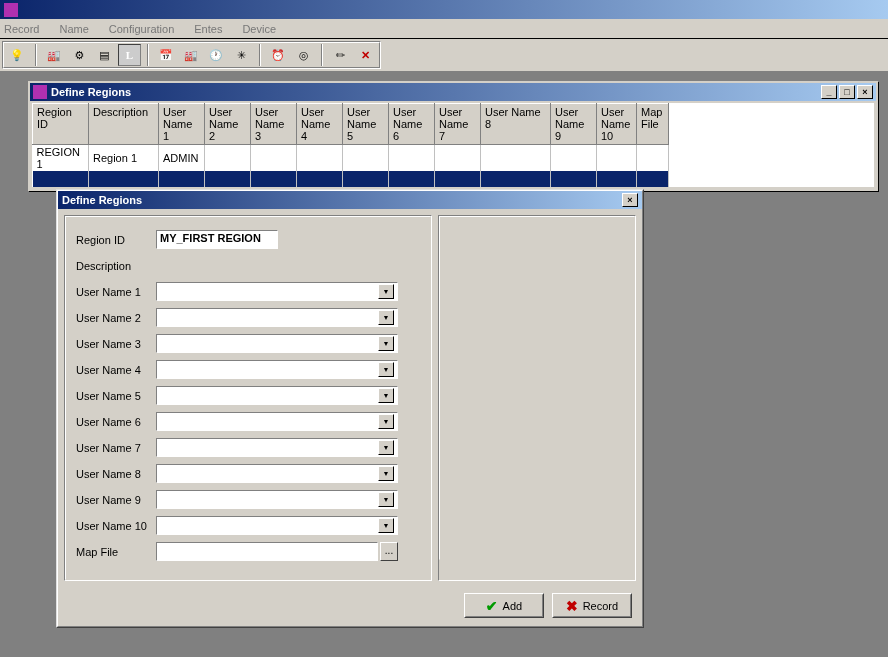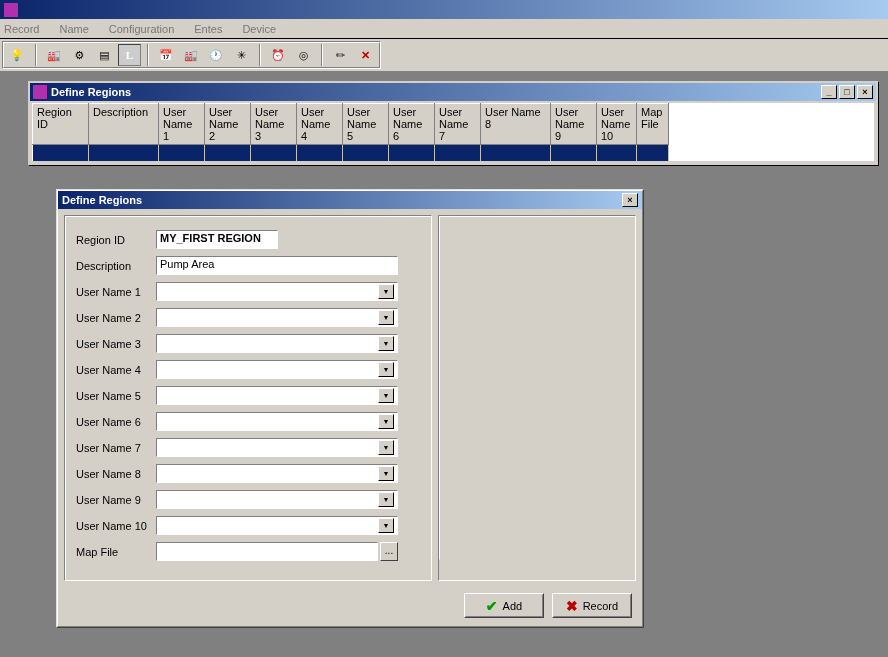--- a/index.html
+++ b/index.html
@@ -123,20 +123,35 @@
           <th style="width:46px">User Name 3</th>
           <th style="width:46px">User Name 4</th>
           <th style="width:46px">User Name 5</th>
           <th style="width:46px">User Name 6</th>
           <th style="width:46px">User Name 7</th>
           <th style="width:70px">User Name 8</th>
           <th style="width:46px">User Name 9</th>
           <th style="width:40px">User Name 10</th>
           <th style="width:32px">Map File</th>
         </tr>
+        <tr>
+          <td>REGION 1</td>
+          <td>Region 1</td>
+          <td>ADMIN</td>
+          <td></td>
+              <td></td>
+              <td></td>
+              <td></td>
+              <td></td>
+              <td></td>
+              <td></td>
+              <td></td>
+              <td></td>
+              <td></td>
+        </tr>
         <tr class="selrow">
           <td>&nbsp;</td>
               <td></td>
               <td></td>
               <td></td>
               <td></td>
               <td></td>
               <td></td>
               <td></td>
               <td></td>
@@ -162,21 +177,20 @@
         <div class="panel" style="flex:1;">
           <div class="panel-inner">
 
             <div class="formrow">
               <label>Region ID</label>
               <div class="textfield" style="width:122px"><input style="border: none; outline: none; width: 100%; font-size: 11px; font-weight: bold;" value="MY_FIRST REGION"></div>
             </div>
 
             <div class="formrow">
               <label>Description</label>
-              <div class="textfield" style="width:242px"><input style="border: none; outline: none; width: 100%; font-size: 11px;" value="Pump Area"></div>
             </div>
 
             <div class="formrow">
               <label>User Name 1</label>
               <div class="textfield combo" style="width:242px">
                   <input class="sel" value="ADMIN" style="">
                   <div class="arrow">▼</div>
                 </div>
             </div>
             <div class="formrow">

